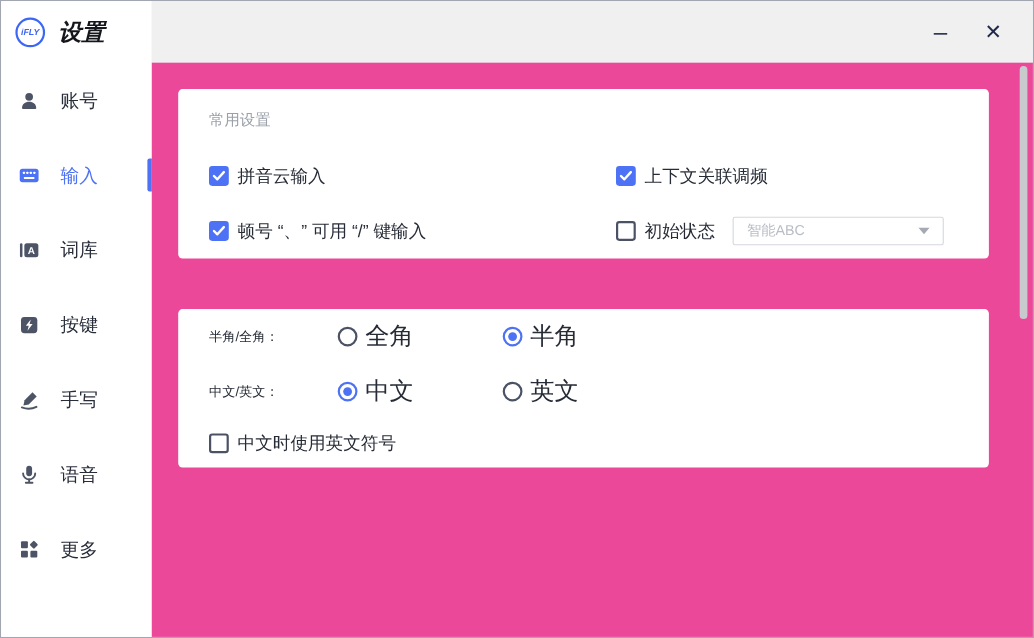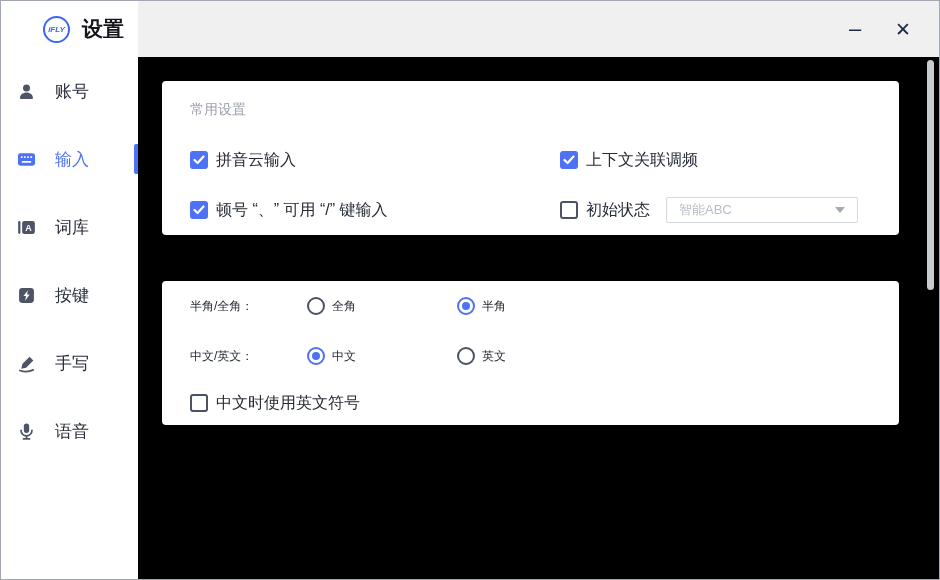--- a/index.html
+++ b/index.html
@@ -16,28 +16,28 @@
     color:var(--text);
     background:#fff;
   }
   .window{
     position:relative;width:940px;height:580px;
     border:1px solid #a2a6b0;
     display:flex;overflow:hidden;background:#ebebed;
   }
   
   .sidebar{width:137px;height:100%;background:#fff;flex:0 0 137px;}
-  .brand{height:56px;display:flex;align-items:center;padding-left:42px;gap:12px;}
+  .brand{height:56px;display:flex;align-items:center;padding-left:13px;gap:12px;}
   .logo{
     width:27px;height:27px;border:2px solid #3c66f4;border-radius:50%;
     display:flex;align-items:center;justify-content:center;flex:0 0 27px;
     background:#fff;
   }
   .logo span{font-size:8px;font-weight:bold;font-style:italic;color:#3c66f4;letter-spacing:0;}
-  .app-title{font-size:21px;font-weight:bold;color:#14161c;}
+  .app-title{font-size:21px;font-weight:bold;color:#14161c;font-style:italic;}
   .nav-item{
     position:relative;height:68px;display:flex;align-items:center;
     padding-left:16px;gap:19px;cursor:pointer;
   }
   .nav-item .nav-icon{width:19px;height:19px;color:var(--slate);display:flex;}
   .nav-item .nav-label{font-size:17px;color:#282d3a;}
   .nav-item.active .nav-icon{color:var(--accent);}
   .nav-item.active .nav-label{color:var(--accent);}
   .nav-item .active-bar{
     display:none;position:absolute;right:0;top:50%;transform:translateY(-50%);
@@ -48,21 +48,21 @@
   .main{flex:1;display:flex;flex-direction:column;height:100%;}
   .titlebar{
     height:56px;background:#f0f0f1;display:flex;align-items:center;
     justify-content:flex-end;padding-right:26px;gap:28px;flex:0 0 56px;
   }
   .win-btn{
     color:#1f2947;font-size:19px;line-height:1;cursor:pointer;
     width:20px;text-align:center;font-weight:bold;
   }
   .win-btn.minimize{font-weight:normal;font-size:22px;}
-  .content{position:relative;flex:1;background:#000000;padding:24px 0 0 24px;}
+  .content{position:relative;flex:1;background:#ec4899;padding:24px 0 0 24px;}
   .card{
     width:737px;background:#fff;border-radius:4px;padding:0 28px;
   }
   .card-title{padding-top:18px;font-size:14px;color:var(--muted);line-height:20px;}
   
   .check-grid{margin-top:16px;}
   .check-row{display:grid;grid-template-columns:370px auto;height:50px;align-items:center;}
   .check-item{display:flex;align-items:center;gap:8px;cursor:pointer;}
   .checkbox{
     width:18px;height:18px;border:2px solid var(--border-gray);border-radius:3px;
@@ -90,21 +90,21 @@
   .radio-row-label{width:117px;font-size:12px;color:var(--text);}
   .radio-option{display:flex;align-items:center;gap:7px;width:150px;cursor:pointer;}
   .radio{
     width:18px;height:18px;border:2px solid var(--border-gray);border-radius:50%;
     background:#fff;display:flex;align-items:center;justify-content:center;flex:0 0 18px;
   }
   .radio.selected{border-color:var(--accent);}
   .radio.selected::after{
     content:"";width:8px;height:8px;border-radius:50%;background:var(--accent);
   }
-  .radio-label{font-size:12px;color:var(--text);}
+  .radio-label{font-size:22px;color:var(--text);}
   .checkbox-row{display:flex;align-items:center;height:44px;}
   
   .scrollbar{
     position:absolute;top:2px;right:4px;width:8px;height:520px;
   }
   .scrollbar-thumb{
     position:absolute;top:1px;left:0;width:7px;height:230px;
     background:#c9cacd;border-radius:3.5px;cursor:pointer;
   }
 </style>
@@ -188,20 +188,32 @@
               <rect x="7.2" y="1.5" width="5.6" height="10" rx="2.8" fill="currentColor"></rect>
               <path d="M4.2 8.8a5.8 5.8 0 0 0 11.6 0" stroke="currentColor" stroke-width="1.8" fill="none" stroke-linecap="round"></path>
               <line x1="10" y1="14.6" x2="10" y2="17" stroke="currentColor" stroke-width="1.8" stroke-linecap="round"></line>
               <line x1="6.8" y1="17.8" x2="13.2" y2="17.8" stroke="currentColor" stroke-width="1.8" stroke-linecap="round"></line>
             </svg>
         </span>
         <span class="nav-label">语音</span>
 
       </div>
 
+      <div class="nav-item">
+        <span class="nav-icon">
+          <svg viewBox="0 0 20 20" width="19" height="19">
+              <rect x="2.2" y="2.2" width="6.6" height="6.6" rx="1" fill="currentColor"></rect>
+              <rect x="2.2" y="11.2" width="6.6" height="6.6" rx="1" fill="currentColor"></rect>
+              <rect x="11.2" y="11.2" width="6.6" height="6.6" rx="1" fill="currentColor"></rect>
+              <rect x="11.6" y="2.6" width="5.8" height="5.8" rx="1" transform="rotate(45 14.5 5.5)" fill="currentColor"></rect>
+            </svg>
+        </span>
+        <span class="nav-label">更多</span>
+
+      </div>
     </nav>
   </aside>
 
   <div class="main">
     <div class="titlebar">
       <span class="win-btn minimize">–</span>
       <span class="win-btn close">✕</span>
     </div>
 
     <div class="content">

